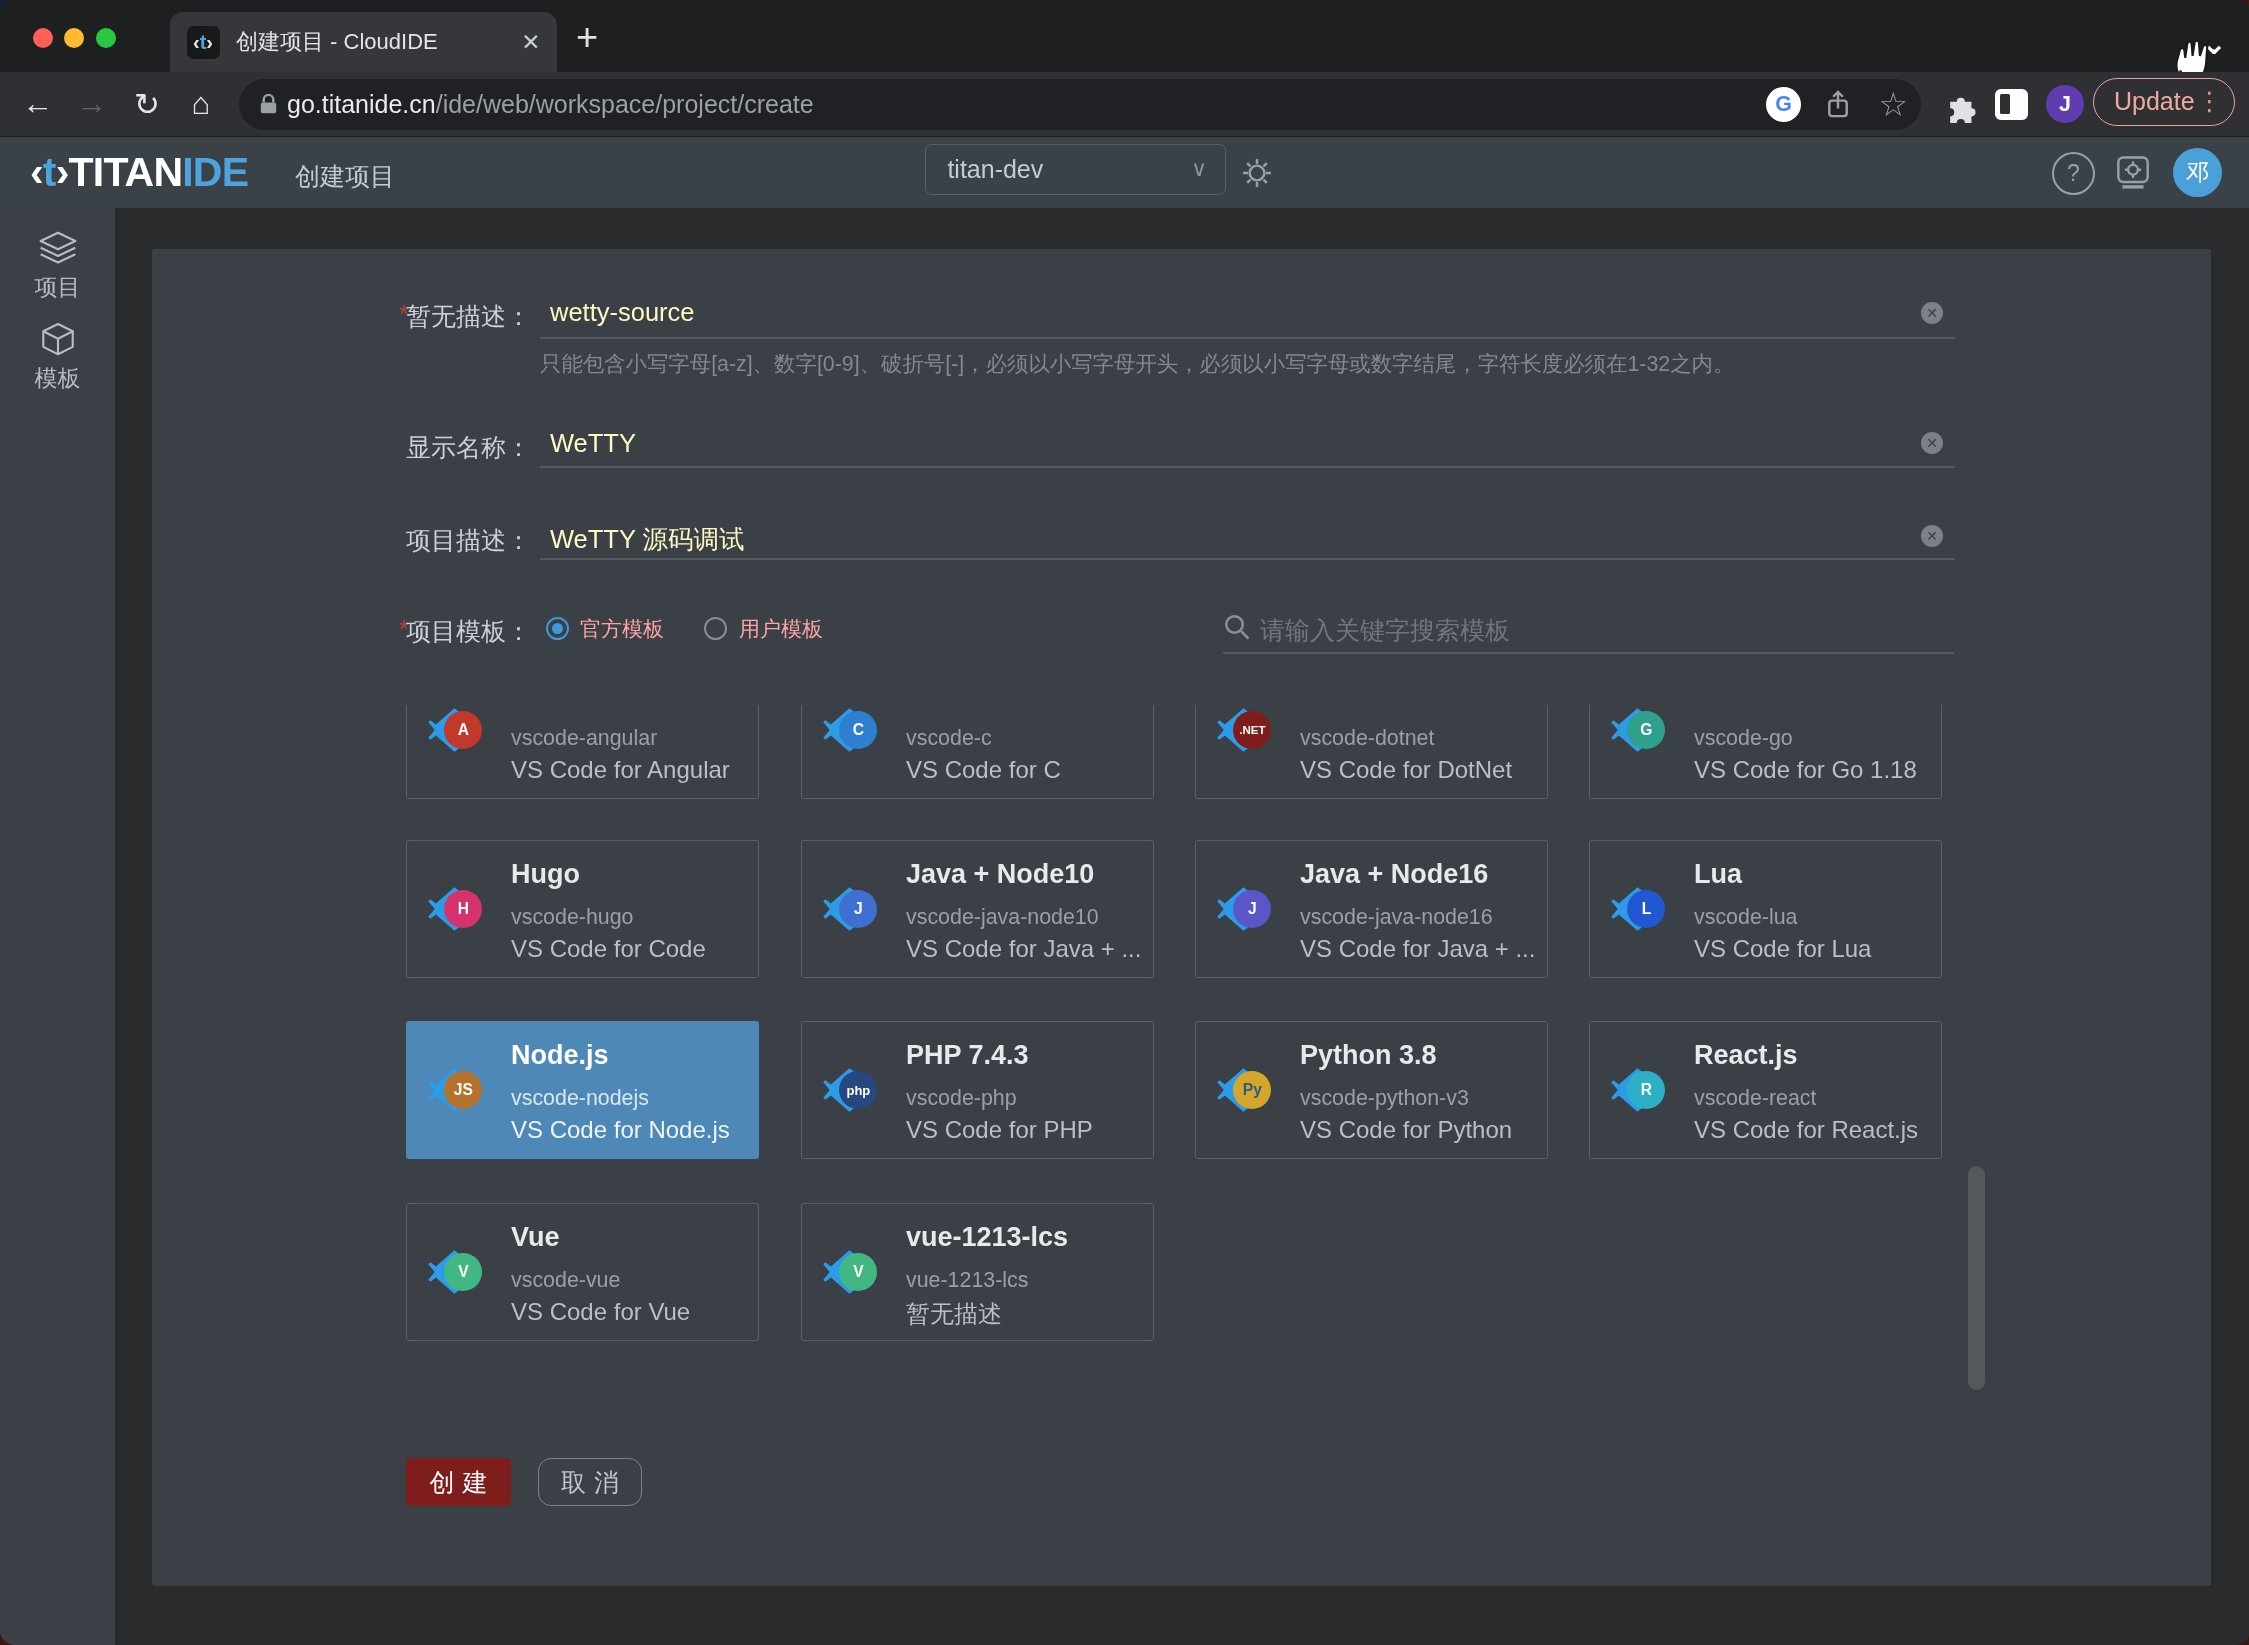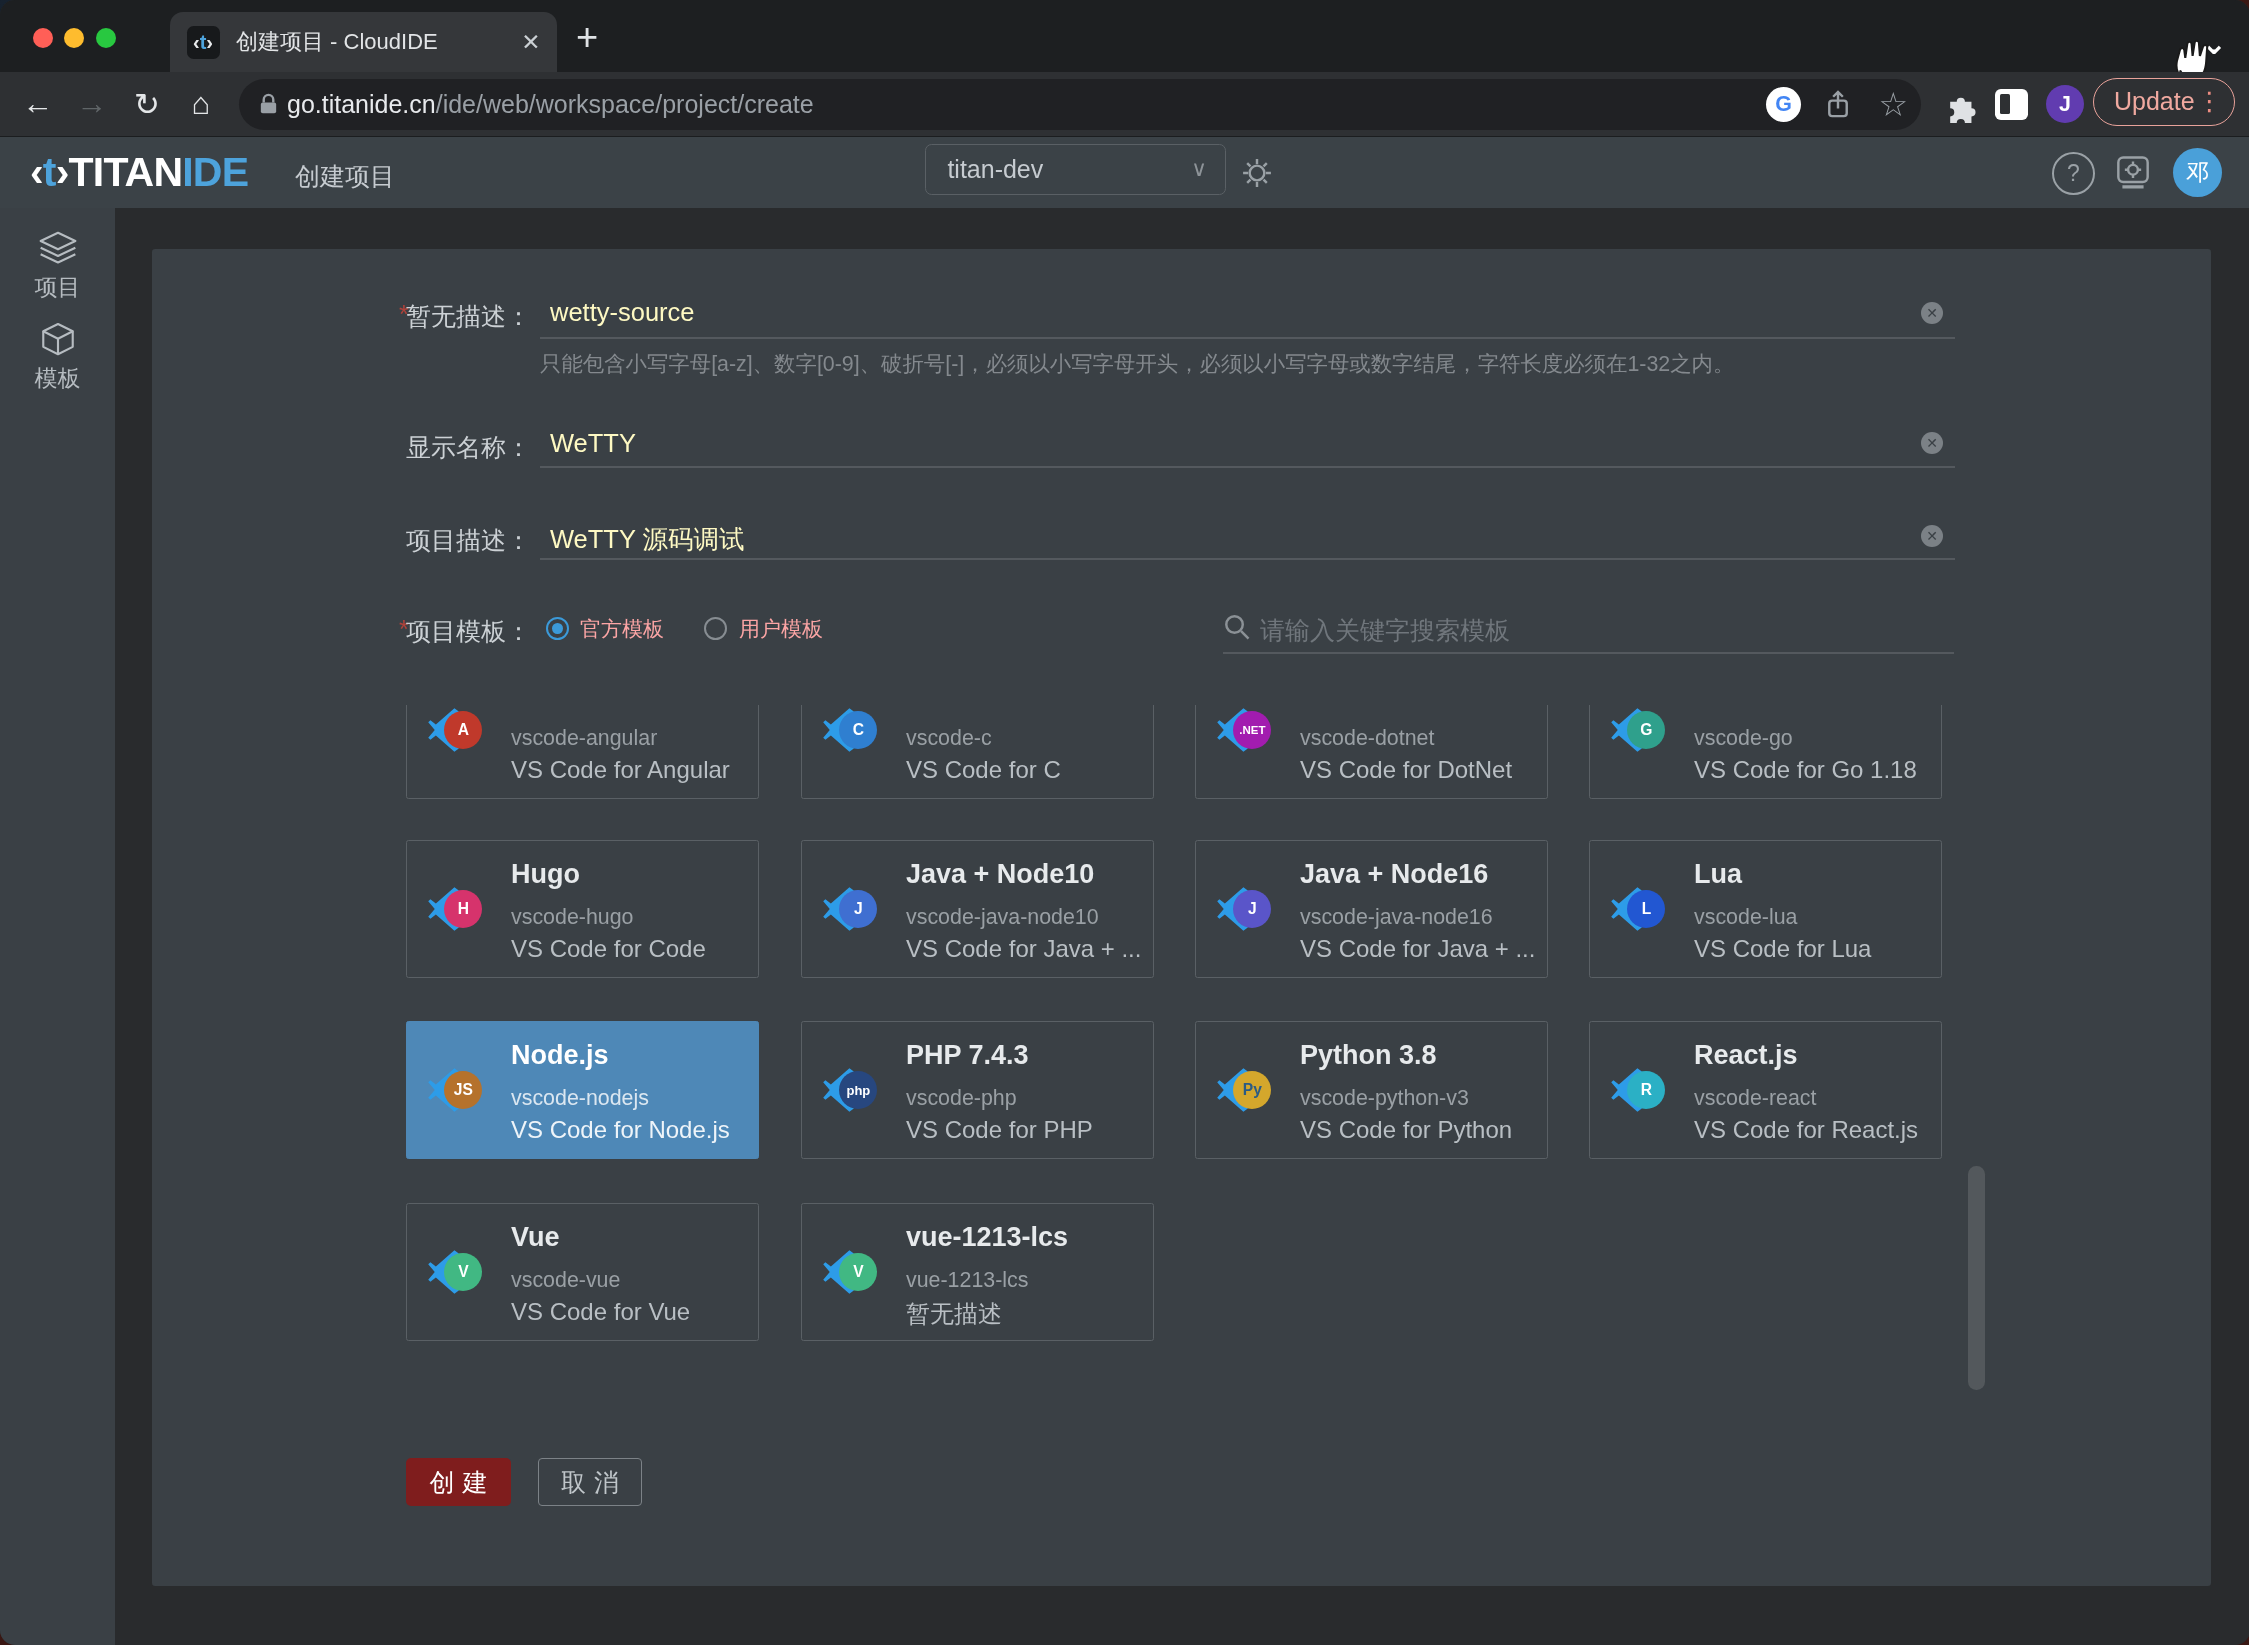--- a/index.html
+++ b/index.html
@@ -90,21 +90,21 @@
   .card .d{position:absolute;left:104px;top:94px;font-size:24px;color:#b9bfc4;white-space:nowrap;}
   .card.selected .t{color:#fff;}
   .card.selected .s{color:#dbe7f1;}
   .card.selected .d{color:#eef4f9;}
 
   #scrollthumb{position:absolute;left:1816px;top:917px;width:16.5px;height:224px;border-radius:8.2px;background:#53585c;}
 
   #createbtn{position:absolute;left:254px;top:1209px;width:105px;height:48px;background:#7f1d1d;border-radius:5px;
              color:#fff;font-size:25px;letter-spacing:8.2px;display:flex;align-items:center;justify-content:center;
              padding-left:8.2px;box-sizing:border-box;}
-  #cancelbtn{position:absolute;left:386px;top:1209px;width:104px;height:48px;border:1.6px solid #7c8287;border-radius:4px;
+  #cancelbtn{position:absolute;left:386px;top:1209px;width:104px;height:48px;border:1.6px solid #7c8287;border-radius:13px;
              color:#c0c6ca;font-size:25px;letter-spacing:8.2px;display:flex;align-items:center;justify-content:center;
              padding-left:8.2px;box-sizing:border-box;}
 </style>
 </head>
 <body>
 
 <div id="window">
 
   <div id="tabstrip">
     <div class="light" style="left: 33px; background: rgb(255, 95, 87);"></div>
@@ -274,21 +274,21 @@
         <div class="s">vscode-c</div>
         <div class="d">VS Code for C</div>
       </div>
     </div>
     <div class="clipwrap" style="left:1043px;top:456px;">
       <div class="card">
         <div class="tpl-icon">
           <svg class="abs" style="left:0;top:3.3px;" width="31" height="48" viewBox="0 0 28 44">
               <path d="M24 2 L7 17 L2 13 L0 15 L6 22 L0 29 L2 31 L7 27 L24 42 L28 39 V5 Z" fill="#2d9ce8"></path>
             </svg>
-          <div class="badge" style="font-size: 11.5px; background: #a21caf;">.NET</div>
+          <div class="badge" style="font-size: 11.5px; background: #7f1d1d;">.NET</div>
         </div>
         <div class="s">vscode-dotnet</div>
         <div class="d">VS Code for DotNet</div>
       </div>
     </div>
     <div class="clipwrap" style="left:1437px;top:456px;">
       <div class="card">
         <div class="tpl-icon">
           <svg class="abs" style="left:0;top:3.3px;" width="31" height="48" viewBox="0 0 28 44">
               <path d="M24 2 L7 17 L2 13 L0 15 L6 22 L0 29 L2 31 L7 27 L24 42 L28 39 V5 Z" fill="#2d9ce8"></path>

